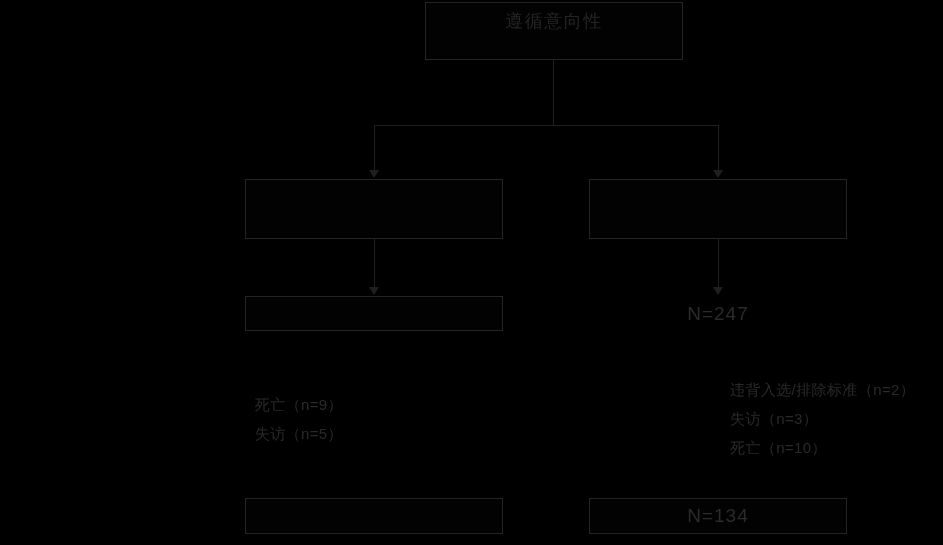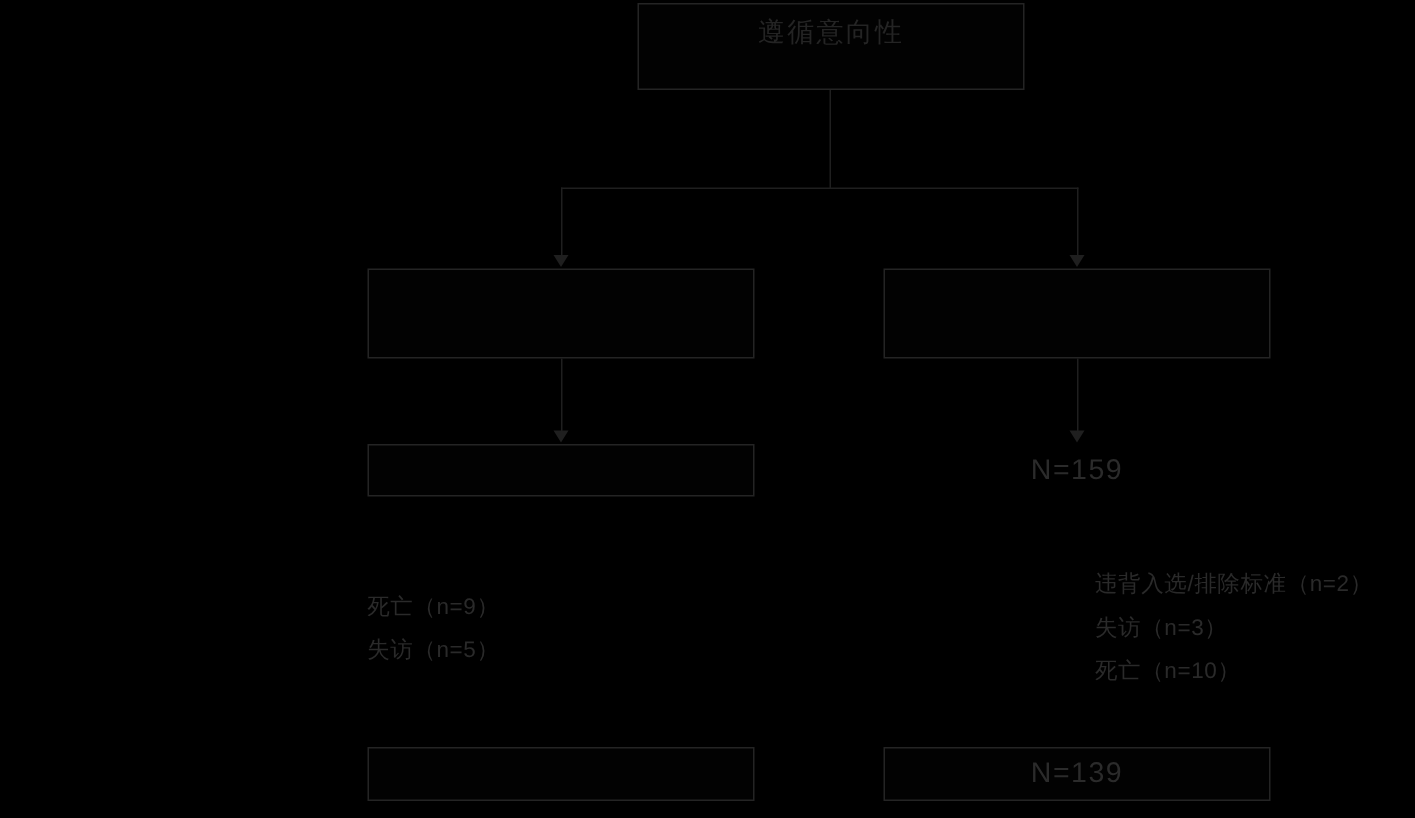--- a/index.html
+++ b/index.html
@@ -115,35 +115,35 @@
   <div class="arrowhead" style="left:369px; top:287px;"></div>
 
   <div class="vline" style="left:718px; top:239px; height:49px;"></div>
   <div class="arrowhead" style="left:713px; top:287px;"></div>
 
   <div class="node" style="left:245px; top:296px; width:258px; height:35px;">
     <span></span>
   </div>
 
   <div class="node borderless" style="left:589px; top:296px; width:258px; height:35px; font-size:19px; letter-spacing:1px;">
-    <span>N=159</span>
+    <span>N=247</span>
   </div>
 
-  <div class="annot right-align" style="left:133px; top:390px; width:200px;">
+  <div class="annot right-align" style="left:143px; top:390px; width:200px;">
     <span class="annot-line">死亡（n=9）</span>
     <span class="annot-line">失访（n=5）</span>
   </div>
 
   <div class="annot left-align" style="left:730px; top:375px; width:215px;">
     <span class="annot-line">违背入选/排除标准（n=2）</span>
     <span class="annot-line">失访（n=3）</span>
     <span class="annot-line">死亡（n=10）</span>
   </div>
 
   <div class="node" style="left:245px; top:498px; width:258px; height:36px;">
     <span></span>
   </div>
 
   <div class="node" style="left:589px; top:498px; width:258px; height:36px; font-size:19px; letter-spacing:1px;">
-    <span>N=139</span>
+    <span>N=134</span>
   </div>
 
 </div>
 
 </body></html>

